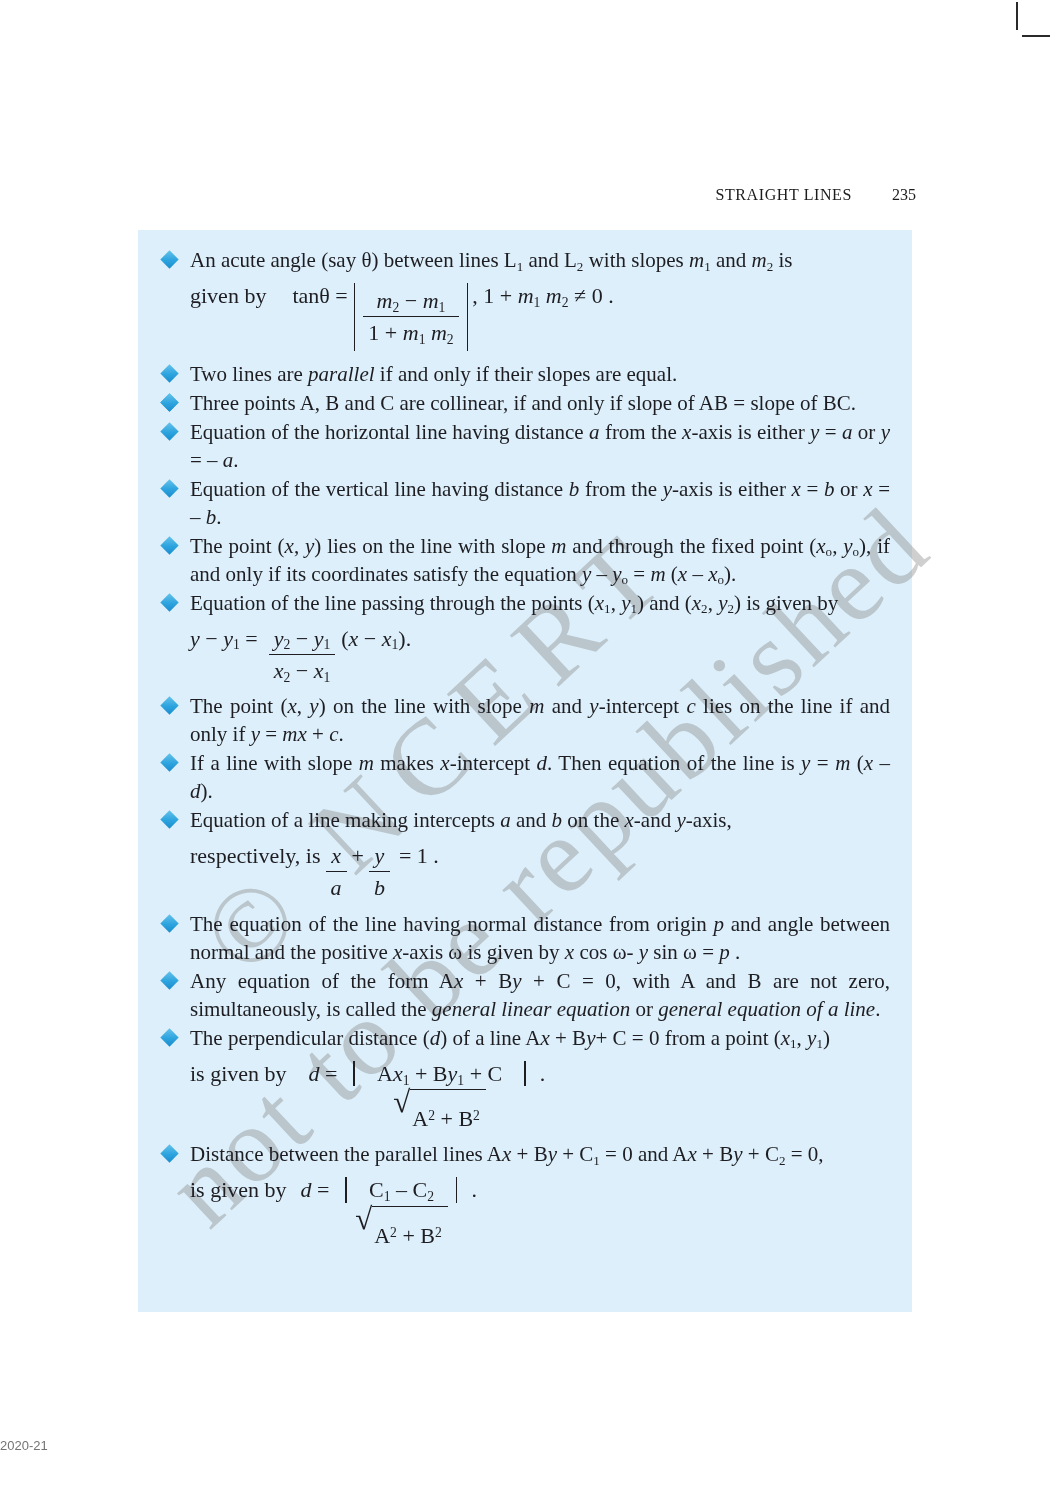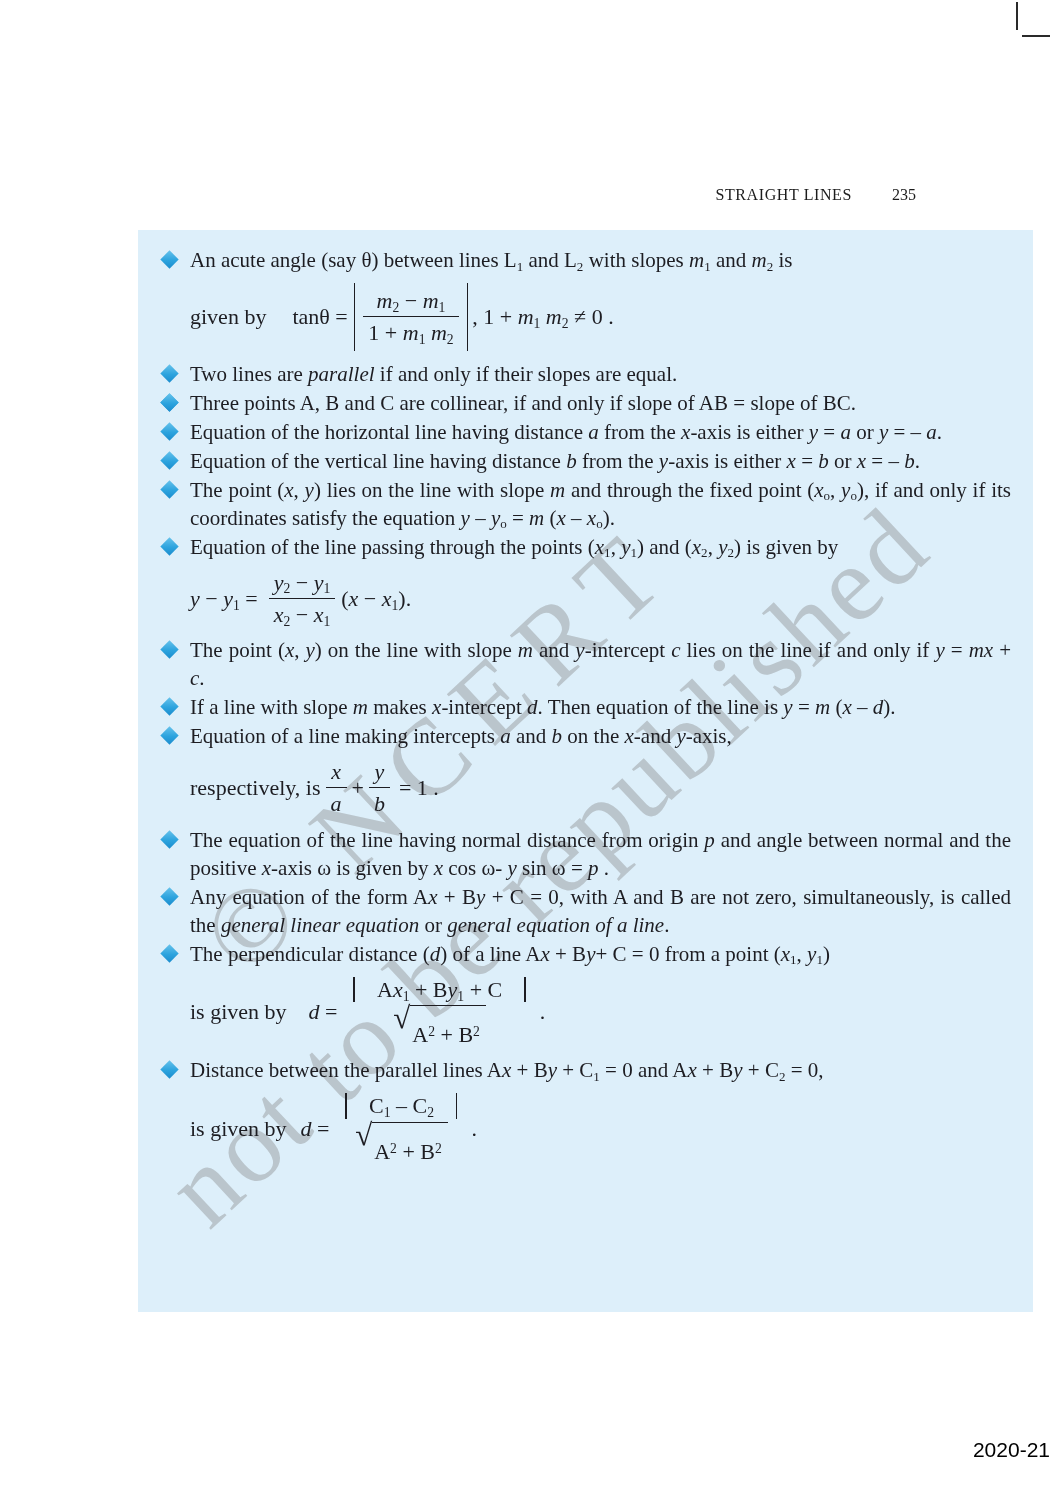--- a/index.html
+++ b/index.html
@@ -15,33 +15,33 @@
 
   
   .crop-v { position:absolute; left:1016px; top:2px; width:2px; height:28px; background:#2a2a2a; }
   .crop-h { position:absolute; left:1022px; top:35px; width:28px; height:2px; background:#2a2a2a; }
 
   
   .header { position:absolute; top:186px; left:0; width:916px; text-align:right; font-size:16px; letter-spacing:0.6px; color:#1c1c1c; }
   .header .pageno { margin-left:40px; letter-spacing:0; }
 
   
-  .summary-box { position:absolute; left:138px; top:230px; width:895px; min-height:1082px; background:#ddeffa; padding:16px 22px 18px 22px; }
+  .summary-box { position:absolute; left:138px; top:230px; width:774px; min-height:1082px; background:#ddeffa; padding:16px 22px 18px 22px; }
   .box-content { position:relative; z-index:3; }
 
   .bullet { position:relative; padding-left:30px; font-size:21px; line-height:28px; text-align:justify; }
   .bullet + .bullet { margin-top:1px; }
   .diamond-icon { position:absolute; left:3px; top:7px; width:13px; height:13px; transform:rotate(45deg);
     background:linear-gradient(135deg,#66c2eb 0%,#2ca3de 55%,#1b8ccd 100%); }
   i { font-style:italic; }
   sub { font-size:0.62em; line-height:0; position:relative; top:0.28em; vertical-align:baseline; }
   sup { font-size:0.62em; line-height:0; position:relative; top:-0.45em; vertical-align:baseline; }
 
   
-  .formula { display:flex; align-items:center; margin:9px 0 9px 0; font-size:22px; line-height:1.15; text-align:left; }
+  .formula { display:flex; margin:9px 0 9px 0; font-size:22px; line-height:1.15; text-align:left; }
   .fprefix { margin-right:26px; }
   .flhs { margin-right:6px; }
   .fsuffix { margin-left:4px; }
   .frac { display:inline-flex; flex-direction:column; align-items:center; margin:0 5px; }
   .frac .num { padding:0 5px 3px; }
   .frac .den { border-top:1.6px solid currentColor; padding:3px 5px 0; }
   .absgroup { display:flex; align-items:stretch; }
   .absgroup .frac { margin:5px 8px; }
   .absbar { width:1.6px; background:currentColor; }
   .numabs { display:flex; align-items:stretch; padding:2px 0 3px; }
@@ -52,22 +52,22 @@
   .radicand { border-top:1.6px solid currentColor; padding:16px 6px 0 2px; }
 
   
   .watermark { position:absolute; left:-257px; top:648px; width:1500px;
     transform:rotate(-43deg);
     text-align:center; color:rgba(128,128,128,0.38);
     font-size:108px; line-height:160px; z-index:2; pointer-events:none; white-space:nowrap; }
   .watermark .wm1 { letter-spacing:20px; }
   .watermark .wm2 { letter-spacing:4px; }
 
-  .footer { position:absolute; top:1438px; left:0; width:1050px; text-align:right;
-    font-family:"Liberation Sans", sans-serif; font-size:21px; color:#000000; }
+  .footer { position:absolute; top:1438px; left:0; width:1050px; text-align:left;
+    font-family:"Liberation Sans", sans-serif; font-size:13px; color:#737373; }
 </style>
 </head>
 <body>
 
 <div class="page">
 
   <div class="crop-v"></div>
   <div class="crop-h"></div>
 
   <div class="header">

